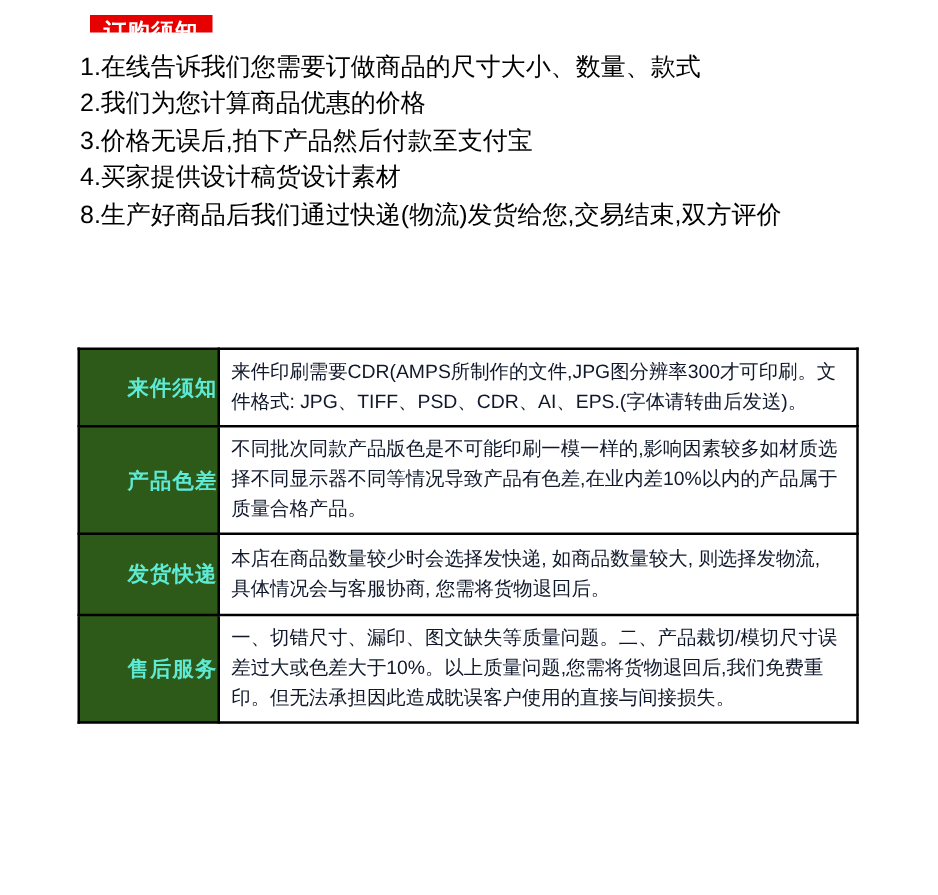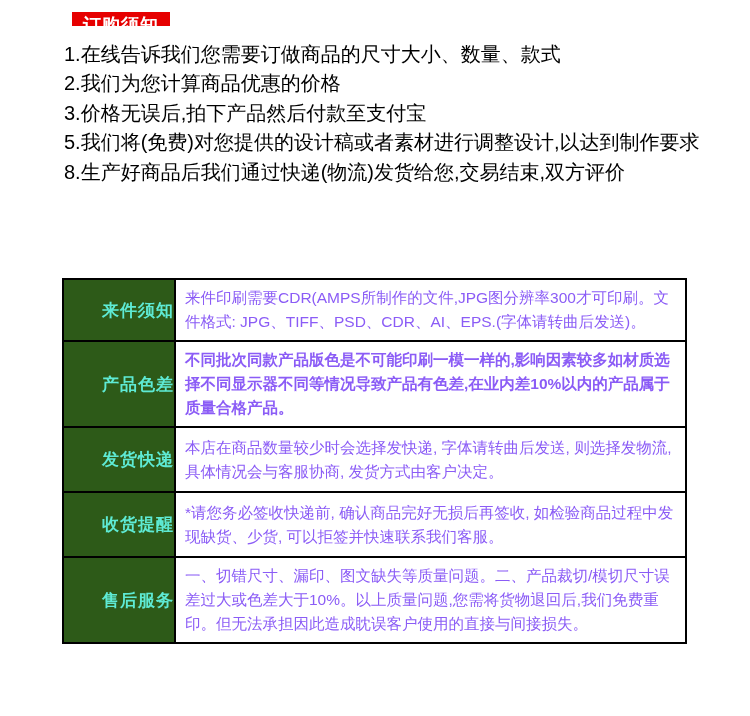--- a/index.html
+++ b/index.html
@@ -62,58 +62,54 @@
     font-weight: bold;
     font-size: 17px;
     text-align: right;
     letter-spacing: 1px;
   }
   td.content {
     background: #fff;
     font-size: 15.5px;
     line-height: 24px;
     padding: 6px 10px 6px 9px;
-    color: #8b5cf6;
+    color: #0f172a;
   }
   tr:nth-child(1) td { height: 61px; }
-  tr:nth-child(2) td { height: 65px; font-weight: bold; }
+  tr:nth-child(2) td { height: 65px; }
   tr:nth-child(3) td { height: 65px; }
   tr:nth-child(4) td { height: 65px; }
   tr:nth-child(5) td { height: 65px; }
   tr:nth-child(6) td { height: 100px; }
 </style>
 </head>
 <body>
 
 <div class="badge">订购须知</div>
 
 <div class="steps">
   <div class="step">1.在线告诉我们您需要订做商品的尺寸大小、数量、款式</div>
   <div class="step">2.我们为您计算商品优惠的价格</div>
   <div class="step">3.价格无误后,拍下产品然后付款至支付宝</div>
-  <div class="step">5.我们将(免费)对您提供的设计稿或者素材进行调整设计,以达到制作要求</div>
+  <div class="step">4.买家提供设计稿货设计素材</div>
   <div class="step">8.生产好商品后我们通过快递(物流)发货给您,交易结束,双方评价</div>
 </div>
 
 <table class="notice">
   <tbody>
     <tr>
       <td class="label">来件须知</td>
       <td class="content">来件印刷需要CDR(AMPS所制作的文件,JPG图分辨率300才可印刷。文件格式: JPG、TIFF、PSD、CDR、AI、EPS.(字体请转曲后发送)。</td>
     </tr>
     <tr>
       <td class="label">产品色差</td>
       <td class="content">不同批次同款产品版色是不可能印刷一模一样的,影响因素较多如材质选择不同显示器不同等情况导致产品有色差,在业内差10%以内的产品属于质量合格产品。</td>
     </tr>
     <tr>
       <td class="label">发货快递</td>
-      <td class="content">本店在商品数量较少时会选择发快递, 字体请转曲后发送, 则选择发物流, 具体情况会与客服协商, 发货方式由客户决定。</td>
-    </tr>
-    <tr>
-      <td class="label">收货提醒</td>
-      <td class="content">*请您务必签收快递前, 确认商品完好无损后再签收, 如检验商品过程中发现缺货、少货, 可以拒签并快速联系我们客服。</td>
+      <td class="content">本店在商品数量较少时会选择发快递, 如商品数量较大, 则选择发物流, 具体情况会与客服协商, 您需将货物退回后。</td>
     </tr>
     <tr>
       <td class="label">售后服务</td>
       <td class="content">一、切错尺寸、漏印、图文缺失等质量问题。二、产品裁切/模切尺寸误差过大或色差大于10%。以上质量问题,您需将货物退回后,我们免费重印。但无法承担因此造成眈误客户使用的直接与间接损失。</td>
     </tr>
   </tbody>
 </table>
 
 </body></html>

